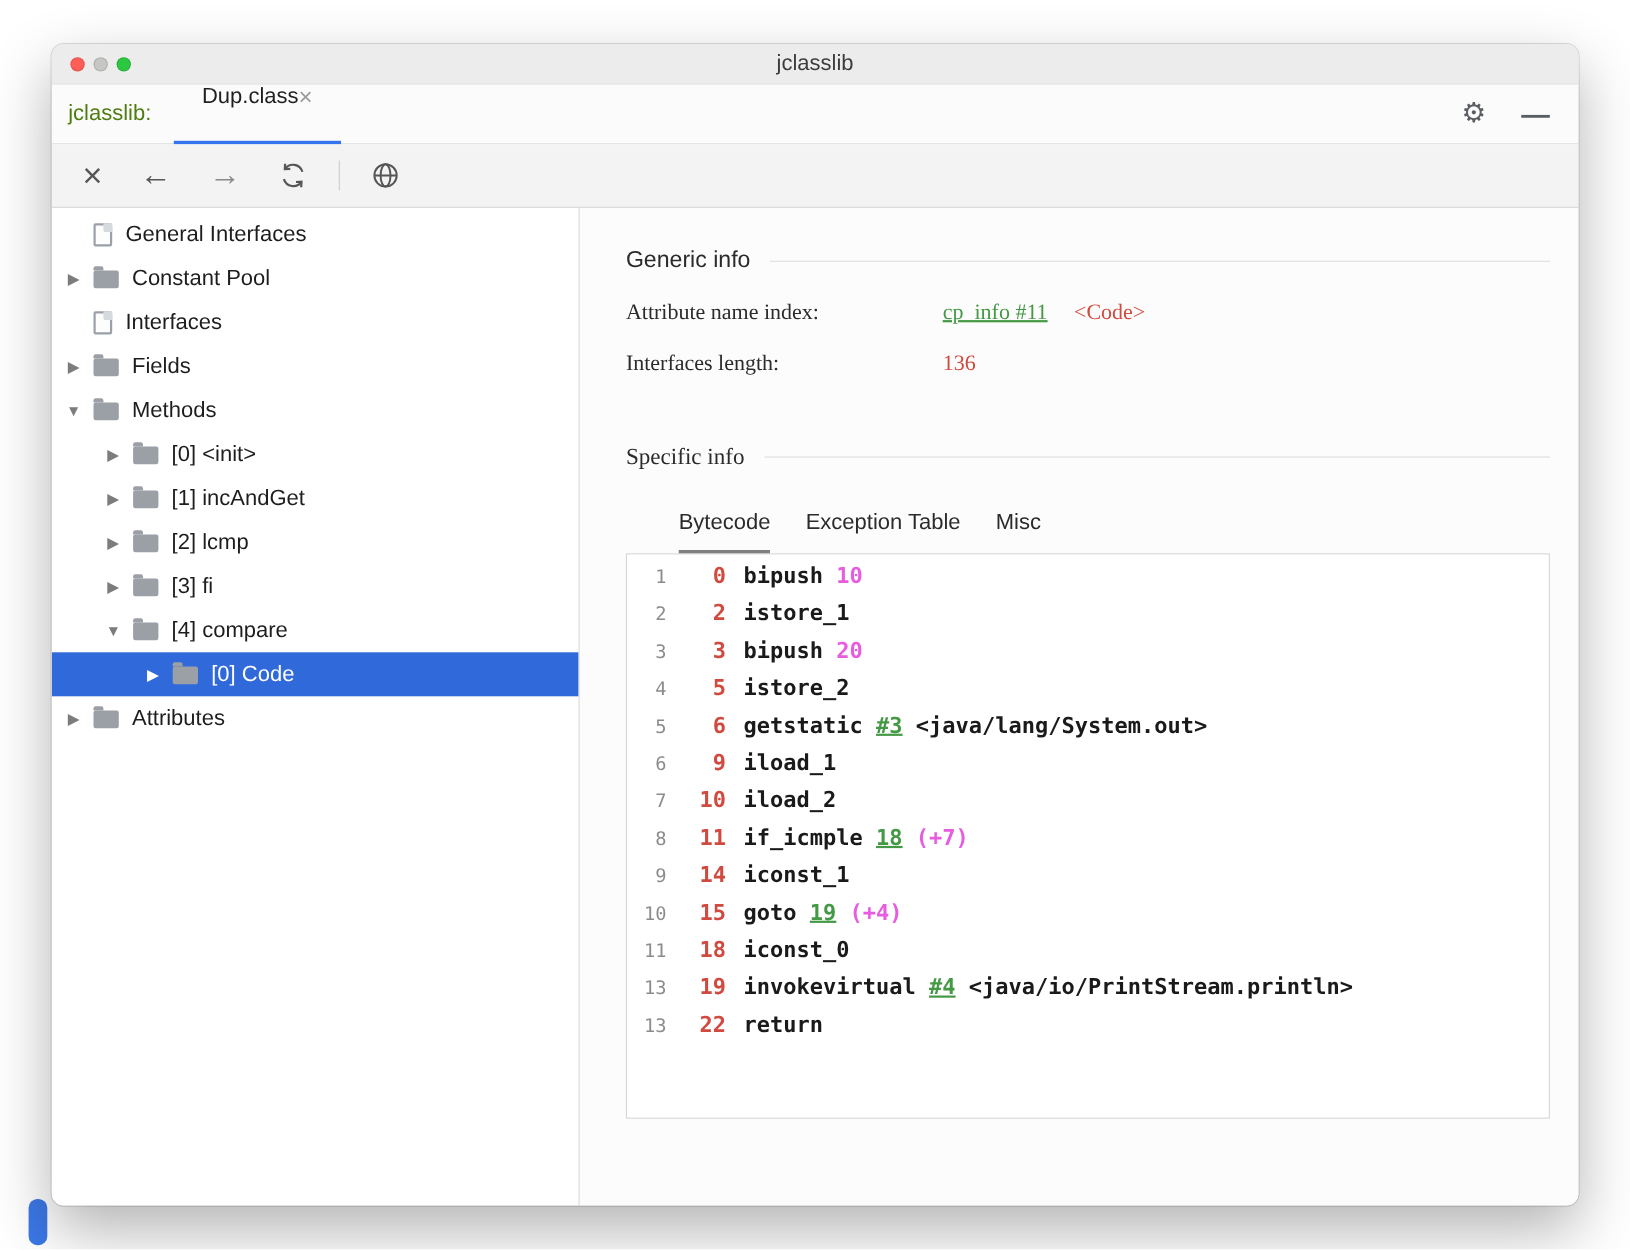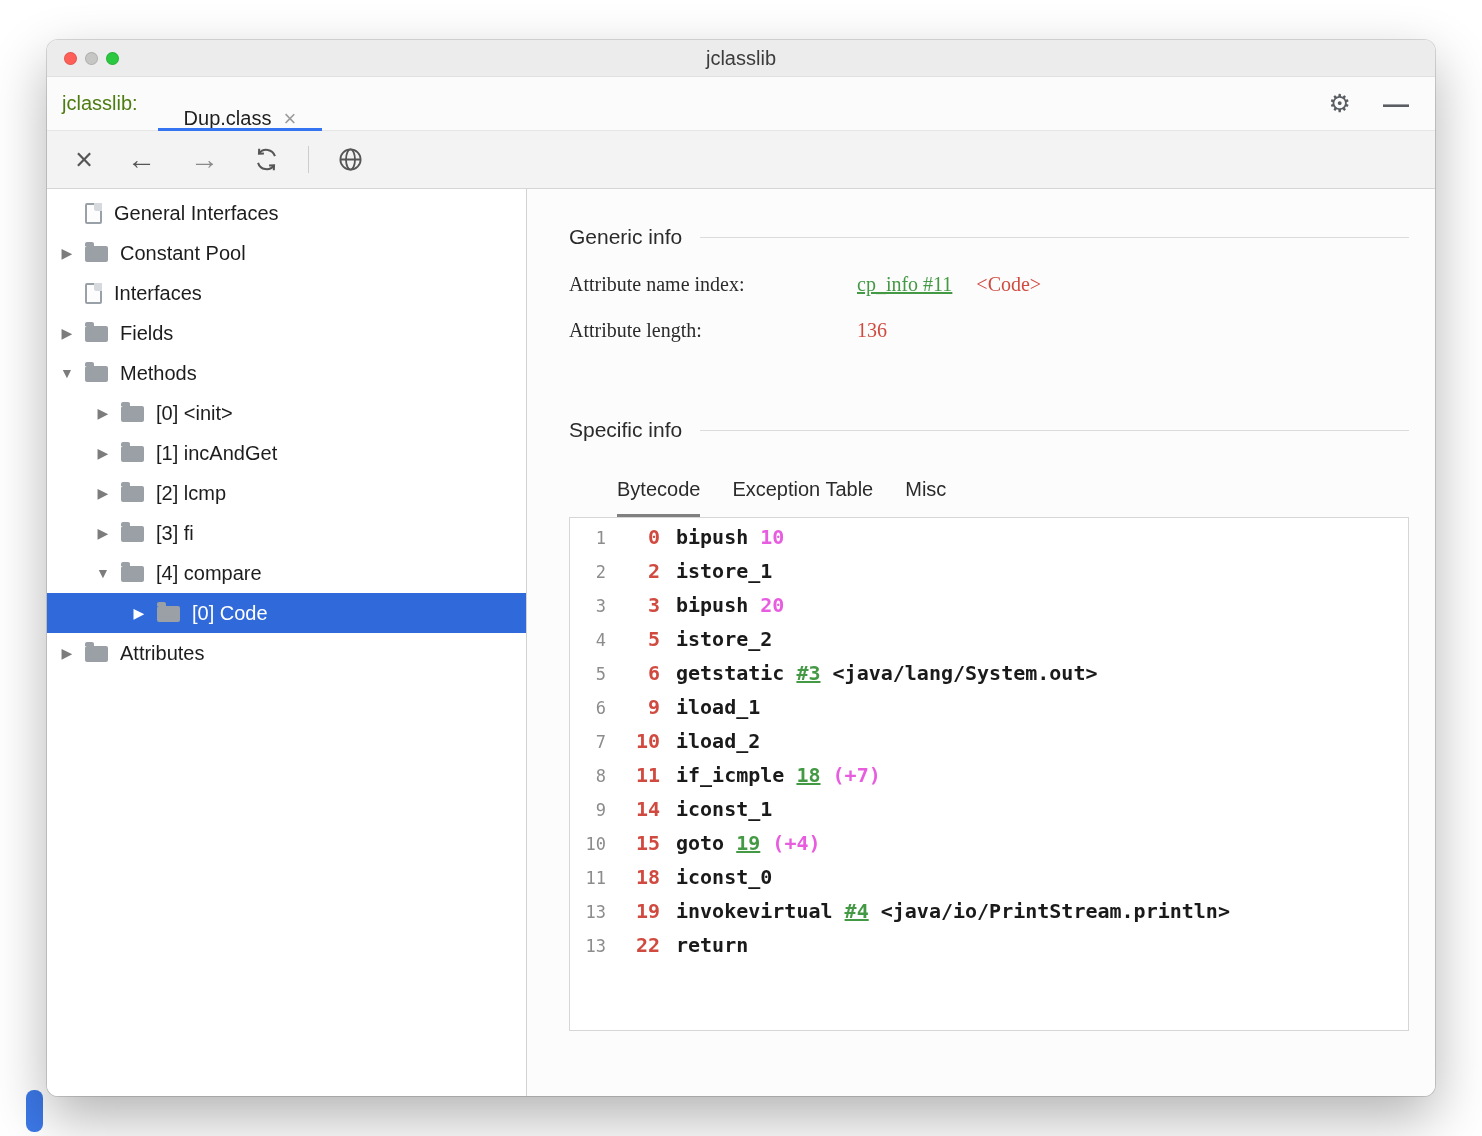--- a/index.html
+++ b/index.html
@@ -15,21 +15,21 @@
   .traffic-lights { position:absolute; left:17px; top:0; bottom:0; display:flex; align-items:center; gap:8px; }
   .tl { width:13px; height:13px; border-radius:50%; box-shadow:inset 0 0 0 1px rgba(0,0,0,0.12); cursor:default; }
   .tl.red { background:var(--traffic_red,#ff5f57); }
   .tl.gray { background:var(--traffic_gray,#c6c6c4); }
   .tl.green { background:var(--traffic_green,#2bc840); }
   .window-title { position:absolute; left:0; right:0; text-align:center; font-size:20px; color:#3c3c3c; }
 
   
   .tabbar { height:54px; background:#fbfbfb; flex:0 0 auto; display:flex; align-items:stretch; position:relative; border-bottom:1px solid #e6e6e6; }
   .app-label { align-self:center; margin-left:15px; font-size:20px; color:#4d7c0f; }
-  .tab { margin-left:20px; display:flex; align-items:flex-end; gap:12px; padding:0 26px; position:relative; font-size:20px; color:#1f1f1f; cursor:default; }
+  .tab { margin-left:20px; display:flex; align-items:flex-start; padding:0 26px; position:relative; font-size:20px; color:#1f1f1f; cursor:default; }
   .tab.active::after { content:""; position:absolute; left:0; right:0; bottom:-1px; height:3px; background:var(--accent,#3574f0); }
   .tab-close { color:#9b9b9b; font-size:22px; line-height:1; }
   .tabbar-right { margin-left:auto; display:flex; align-items:center; gap:32px; padding-right:26px; }
   .gear-icon { font-size:25px; color:#5a5e62; line-height:1; }
   .win-min-icon { font-size:26px; color:#5a5e62; line-height:1; font-weight:700; }
 
   
   .toolbar { height:58px; background:#f3f3f3; border-bottom:1px solid #d6d6d6; flex:0 0 auto; display:flex; align-items:center; gap:34px; padding-left:28px; }
   .tb-icon { color:#565656; line-height:1; display:flex; align-items:center; justify-content:center; }
   .tb-close { font-size:31px; }
@@ -57,21 +57,21 @@
   .section-header { display:flex; align-items:center; gap:18px; }
   .section-title { font-size:21px; color:#2b2b2b; white-space:nowrap; }
   .section-rule { flex:1; border-top:1px solid #dcdcdc; height:0; }
 
   .fields { margin-top:24px; }
   .field-row { display:flex; align-items:baseline; height:46px; font-size:20px;font-family:Liberation Serif, serif; }
   .field-label { width:288px; flex:0 0 auto; color:#2b2b2b; }
   .field-link { color:var(--code-green,#449944); text-decoration:underline; margin-right:24px; cursor:pointer; }
   .field-value { color:var(--value-red,#d04a3f); }
 
-  .specific-header { margin-top:53px; }
+  .specific-header { margin-top:38px;font-family:Liberation Serif, serif; }
 
   .inner-tabs { margin-top:36px; display:flex; gap:32px; padding-left:48px; font-size:20px; color:#2b2b2b; }
   .inner-tab { padding-bottom:13px; cursor:default; }
   .inner-tab.active { border-bottom:3px solid #808080; }
 
   .code-box { border:1px solid #d6d6d6; background:#ffffff; height:514px; overflow:hidden; padding:7px 10px 0 4px; font-family:"DejaVu Sans Mono","Liberation Mono",monospace; }
   .code-line { display:flex; align-items:baseline; height:34px; white-space:pre; font-size:20px; }
   .line-num { width:32px; flex:0 0 auto; text-align:right; color:#8c8c8c; font-size:17px; margin-right:14px; }
   .code-offset { width:40px; flex:0 0 auto; text-align:right; color:var(--code-red,#d04a3f); font-weight:700; margin-right:16px; }
   .code-body { font-weight:700; color:#1a1a1a; white-space:pre; }
@@ -203,21 +203,21 @@
           <span class="section-rule"></span>
         </div>
 
         <div class="fields">
           <div class="field-row">
             <span class="field-label">Attribute name index:</span>
             <span class="field-link">cp_info #11</span>
             <span class="field-value">&lt;Code&gt;</span>
           </div>
           <div class="field-row">
-            <span class="field-label">Attribute length:</span>
+            <span class="field-label">Interfaces length:</span>
             <span class="field-value">136</span>
           </div>
         </div>
 
         <div class="section-header specific-header">
           <span class="section-title">Specific info</span>
           <span class="section-rule"></span>
         </div>
 
         <div class="inner-tabs">

